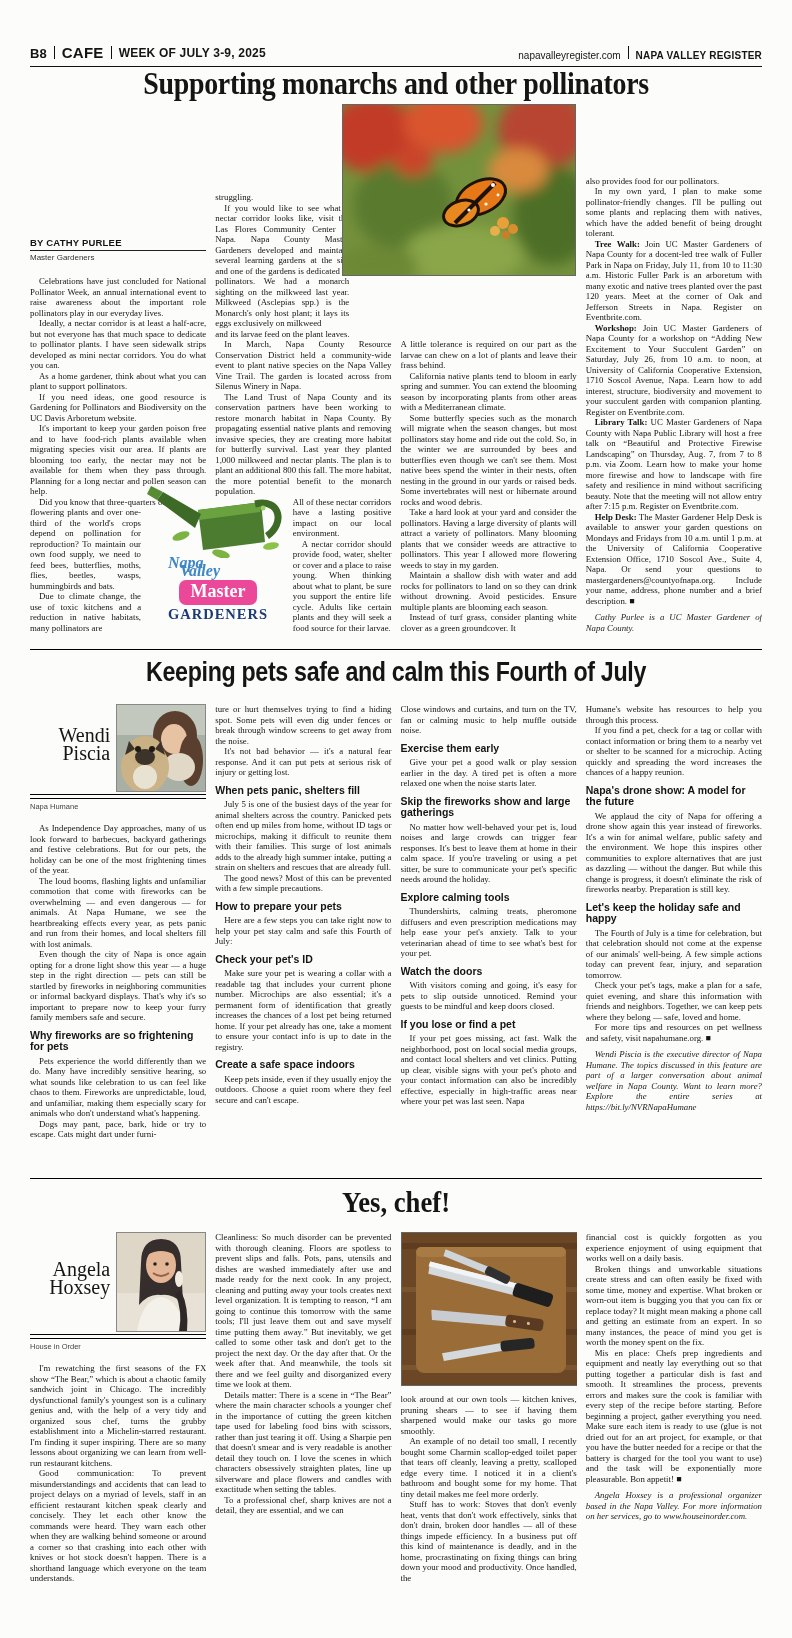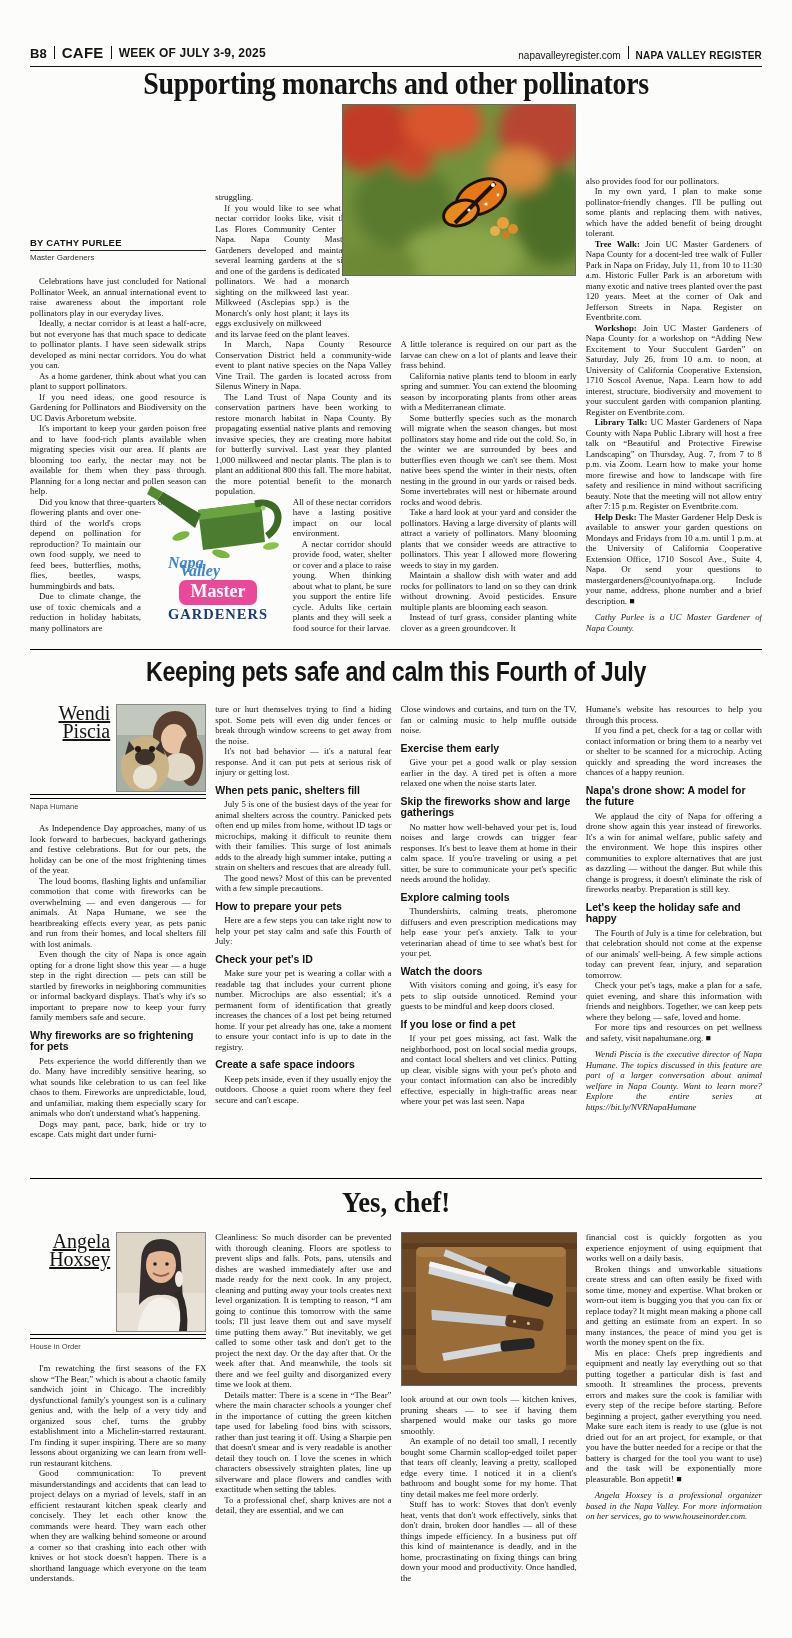--- a/index.html
+++ b/index.html
@@ -52,21 +52,21 @@
   .divider{position:absolute;left:30px;right:30px;border:0;border-top:1.5px solid #000;margin:0;}
   .d1{top:649px;} .d2{top:1178px;}
   
   .a2-title{top:656px;font-size:28px;transform:scaleX(.83);letter-spacing:-.4px;}
   .a2-body{top:704px;height:472px;}
   
   .a3-title{top:1186px;font-size:29px;transform:scaleX(.92);}
   .a3-body{top:1232px;height:396px;}
   
   .author-card{margin-bottom:12px;}
-  .ac-row{display:flex;gap:6px;align-items:flex-start;text-decoration:underline;}
+  .ac-row{display:flex;gap:6px;align-items:center;}
   .ac-name{flex:1;text-align:right;font-size:20px;line-height:18px;padding-bottom:8px;}
   .ac-photo{flex:0 0 auto;border:1px solid #888;overflow:hidden;}
   .ac-rule{height:3px;border-top:1px solid #000;border-bottom:1px solid #000;margin:2px 0 3px;}
   .ac-org{font-family:"Liberation Sans",sans-serif;font-size:7.5px;color:#444;}
   .knives-photo{width:100%;height:152px;border:1px solid #666;margin-bottom:8px;overflow:hidden;}
 </style>
 </head>
 <body>
 
 <div class="page">
@@ -93,21 +93,21 @@
       <div class="byline">BY CATHY PURLEE</div>
       <div class="byline-org">Master Gardeners</div>
       <div>
           <p class="bp">Celebrations have just concluded for National Pollinator Week, an annual international event to raise awareness about the important role pollinators play in our everyday lives.</p>
           <p class="bp">Ideally, a nectar corridor is at least a half-acre, but not everyone has that much space to dedicate to pollinator plants. I have seen sidewalk strips developed as mini nectar corridors. You do what you can.</p>
           <p class="bp">As a home gardener, think about what you can plant to support pollinators.</p>
           <p class="bp">If you need ideas, one good resource is Gardening for Pollinators and Biodiversity on the UC Davis Arboretum website.</p>
           <p class="bp">It's important to keep your garden poison free and to have food-rich plants available when migrating species visit our area. If plants are blooming too early, the nectar may not be available for them when they pass through. Planning for a long nectar and pollen season can help.</p>
           <p class="bp">Did you know that three-quarters of</p>
           <p class="bp noind nwl">flowering plants and over one-third of the world's crops depend on pollination for reproduction? To maintain our own food supply, we need to feed bees, butterflies, moths, flies, beetles, wasps, hummingbirds and bats.</p>
-          <p class="bp nwl">Due to climate change, the use of toxic chemicals and a reduction in holiday habitats, many pollinators are</p>
+          <p class="bp nwl">Due to climate change, the use of toxic kitchens and a reduction in native habitats, many pollinators are</p>
         </div>
     </div>
     <div class="col">
         <div>
           <p class="bp noind nwt">struggling.</p>
           <p class="bp nwt">If you would like to see what a nectar corridor looks like, visit the Las Flores Community Center in Napa. Napa County Master Gardeners developed and maintain several learning gardens at the site and one of the gardens is dedicated to pollinators. We had a monarch sighting on the milkweed last year. Milkweed (Asclepias spp.) is the Monarch's only host plant; it lays its eggs exclusively on milkweed</p>
           <p class="bp noind">and its larvae feed on the plant leaves.</p>
           <p class="bp">In March, Napa County Resource Conservation District held a community-wide event to plant native species on the Napa Valley Vine Trail. The garden is located across from Silenus Winery in Napa.</p>
           <p class="bp">The Land Trust of Napa County and its conservation partners have been working to restore monarch habitat in Napa County. By propagating essential native plants and removing invasive species, they are creating more habitat for butterfly survival. Last year they planted 1,000 milkweed and nectar plants. The plan is to plant an additional 800 this fall. The more habitat, the more potential benefit to the monarch population.</p>
           <p class="bp noind nwr">All of these nectar corridors have a lasting positive impact on our local environment.</p>

